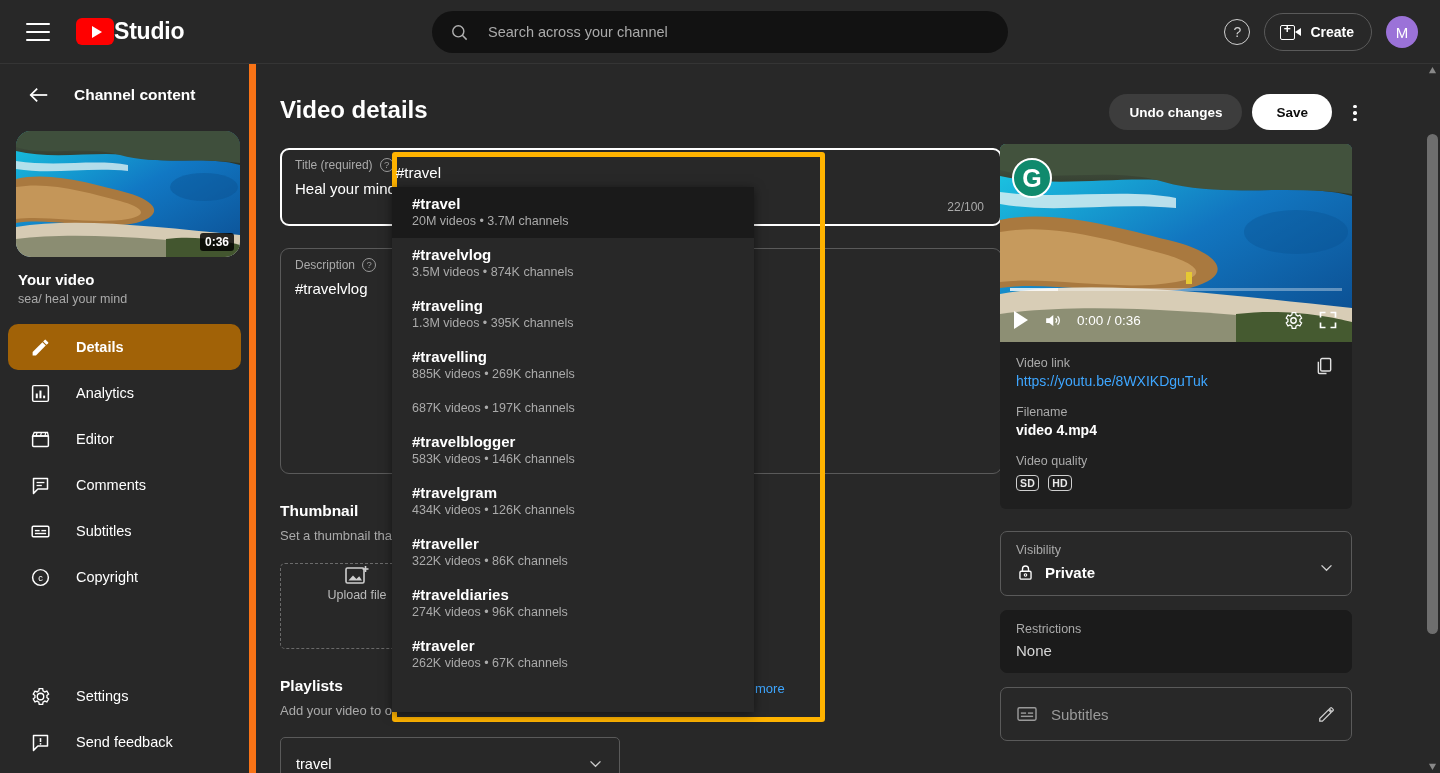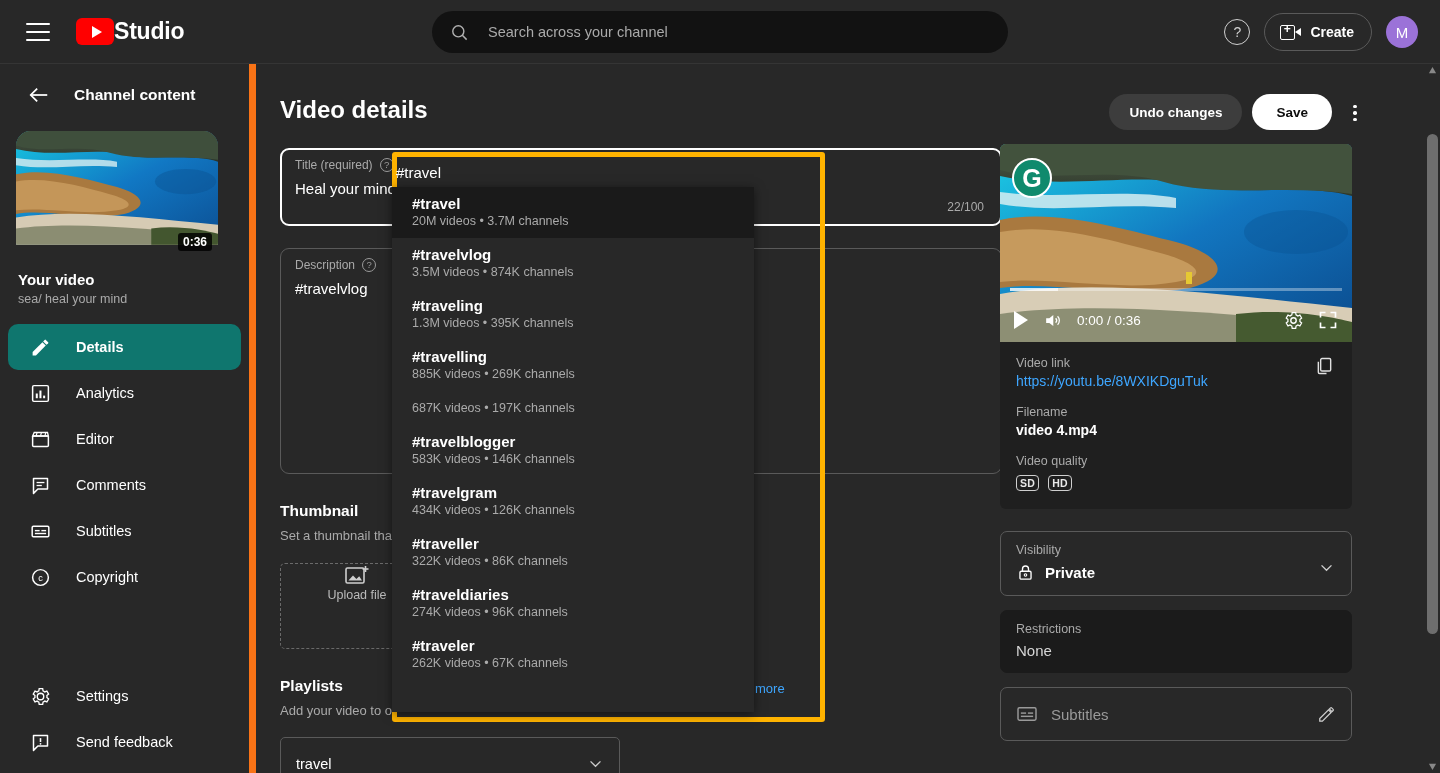--- a/index.html
+++ b/index.html
@@ -58,33 +58,33 @@
     display: flex; align-items: center; justify-content: center;
     font-size: 15px; font-weight: 500; color: #fff; cursor: pointer; }
 
   
   .sidebar { position: absolute; left: 0; top: 64px; width: 256px; height: 709px;
     background: #282828; border-right: 7px solid #f97316; }
   .sb-head { display: flex; align-items: center; height: 62px; padding-left: 28px; }
   .back-arrow { width: 22px; height: 22px; cursor: pointer; }
   .sb-head-title { font-size: 15.5px; font-weight: bold; margin-left: 24px; }
 
-  .thumb-card { margin: 5px 16px 0 16px; width: 202px; height: 126px; border-radius: 15px;
+  .thumb-card { margin: 5px 16px 0 16px; width: 224px; height: 126px; border-radius: 15px;
     overflow: hidden; position: relative; }
   .thumb-img { position: absolute; inset: 0; }
   .dur-badge { position: absolute; right: 6px; bottom: 6px; background: rgba(0,0,0,.82);
     color: #fff; font-size: 12px; font-weight: bold; padding: 2px 5px; border-radius: 3px; }
 
   .vid-name { margin: 14px 0 0 18px; font-size: 15px; font-weight: bold; }
   .vid-sub { margin: 4px 0 0 18px; font-size: 12.5px; color: #aaa; }
 
   .navlist { margin-top: 18px; }
   .navitem { display: flex; align-items: center; height: 46px; margin: 0 8px;
     padding-left: 20px; border-radius: 10px; cursor: pointer; color: #fff; }
-  .navitem.active { background: #0f766e; }
+  .navitem.active { background: #a16207; }
   .navitem .ico { width: 24px; height: 24px; flex: none; display: flex;
     align-items: center; justify-content: center; }
   .navitem .lbl { margin-left: 24px; font-size: 14.5px; }
   .navitem.active .lbl { font-weight: bold; }
   .navbottom { position: absolute; left: 0; bottom: 8px; width: 256px; }
 
   
   .main { position: absolute; left: 256px; top: 76px; width: 1166px; height: 709px;
     background: #282828; overflow: hidden; }
   .main-title { position: absolute; left: 24px; top: 20px; font-size: 24px; font-weight: bold; }

